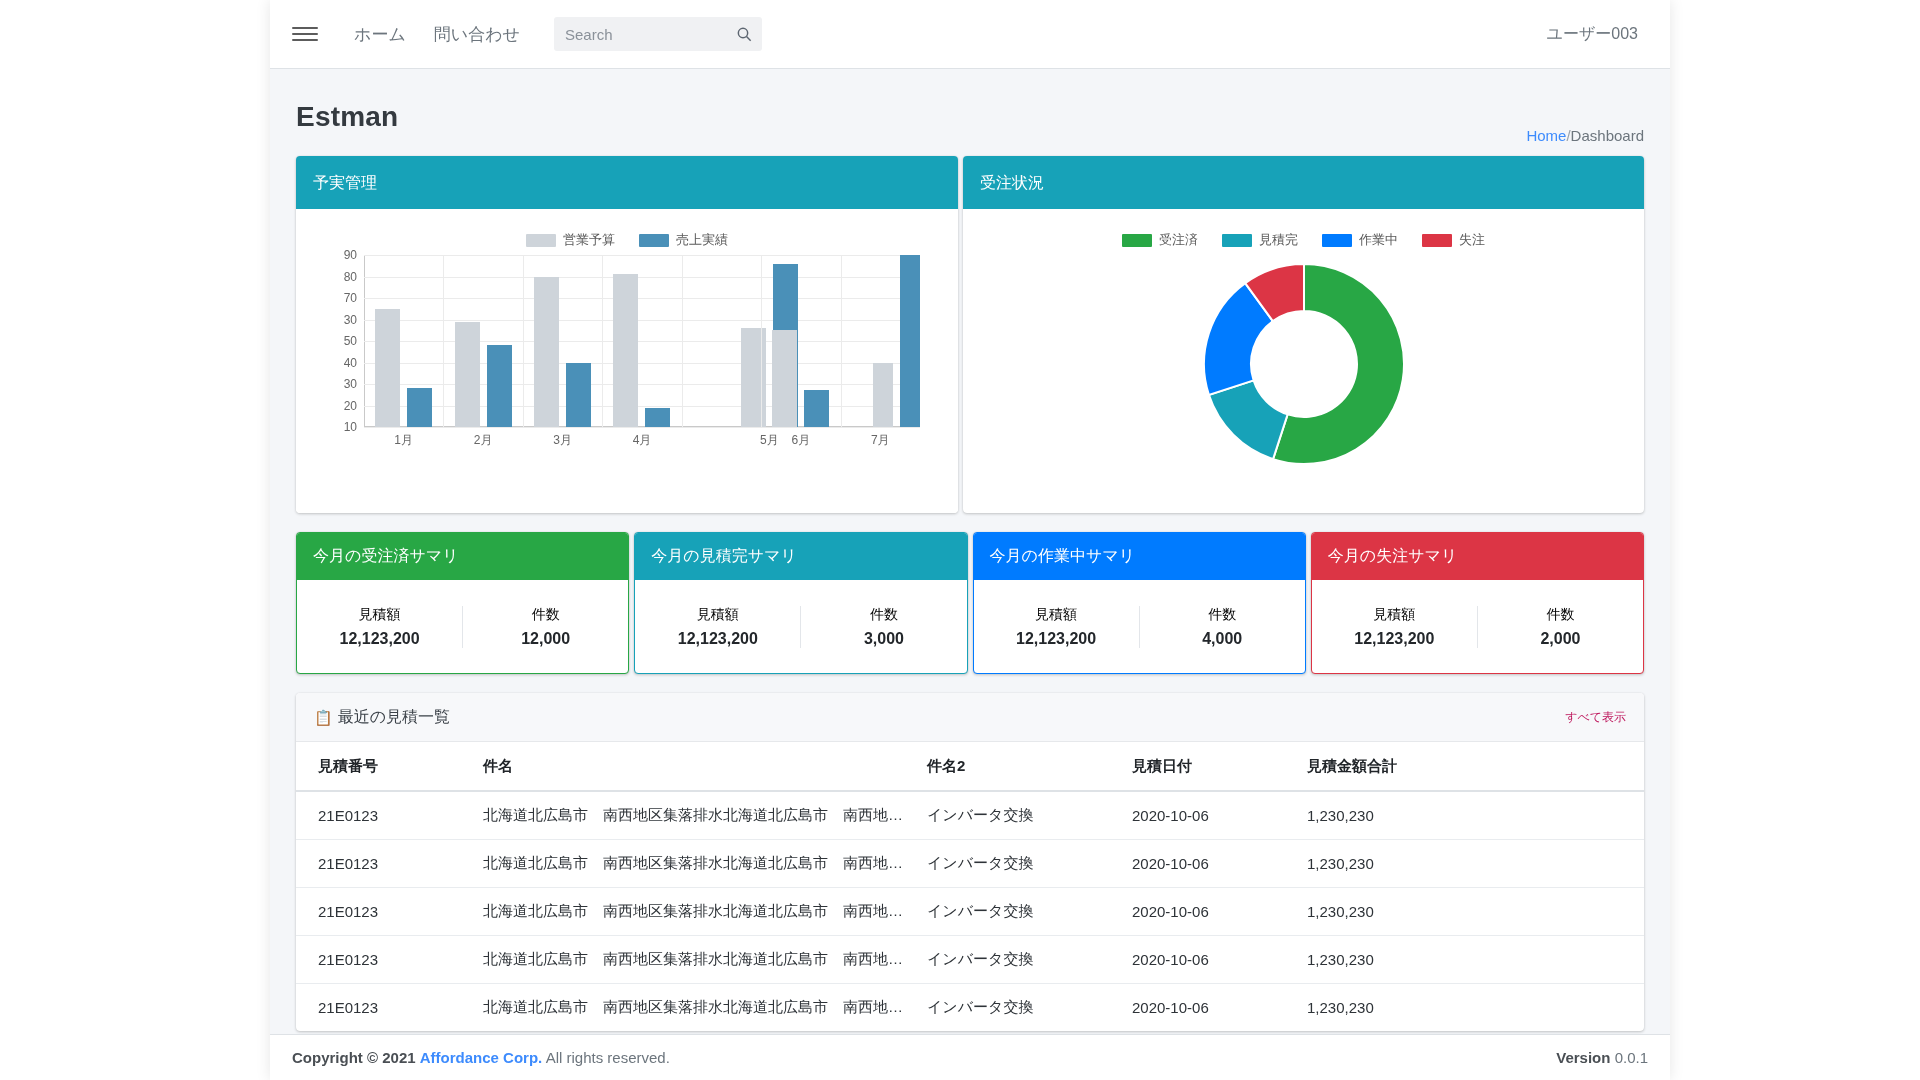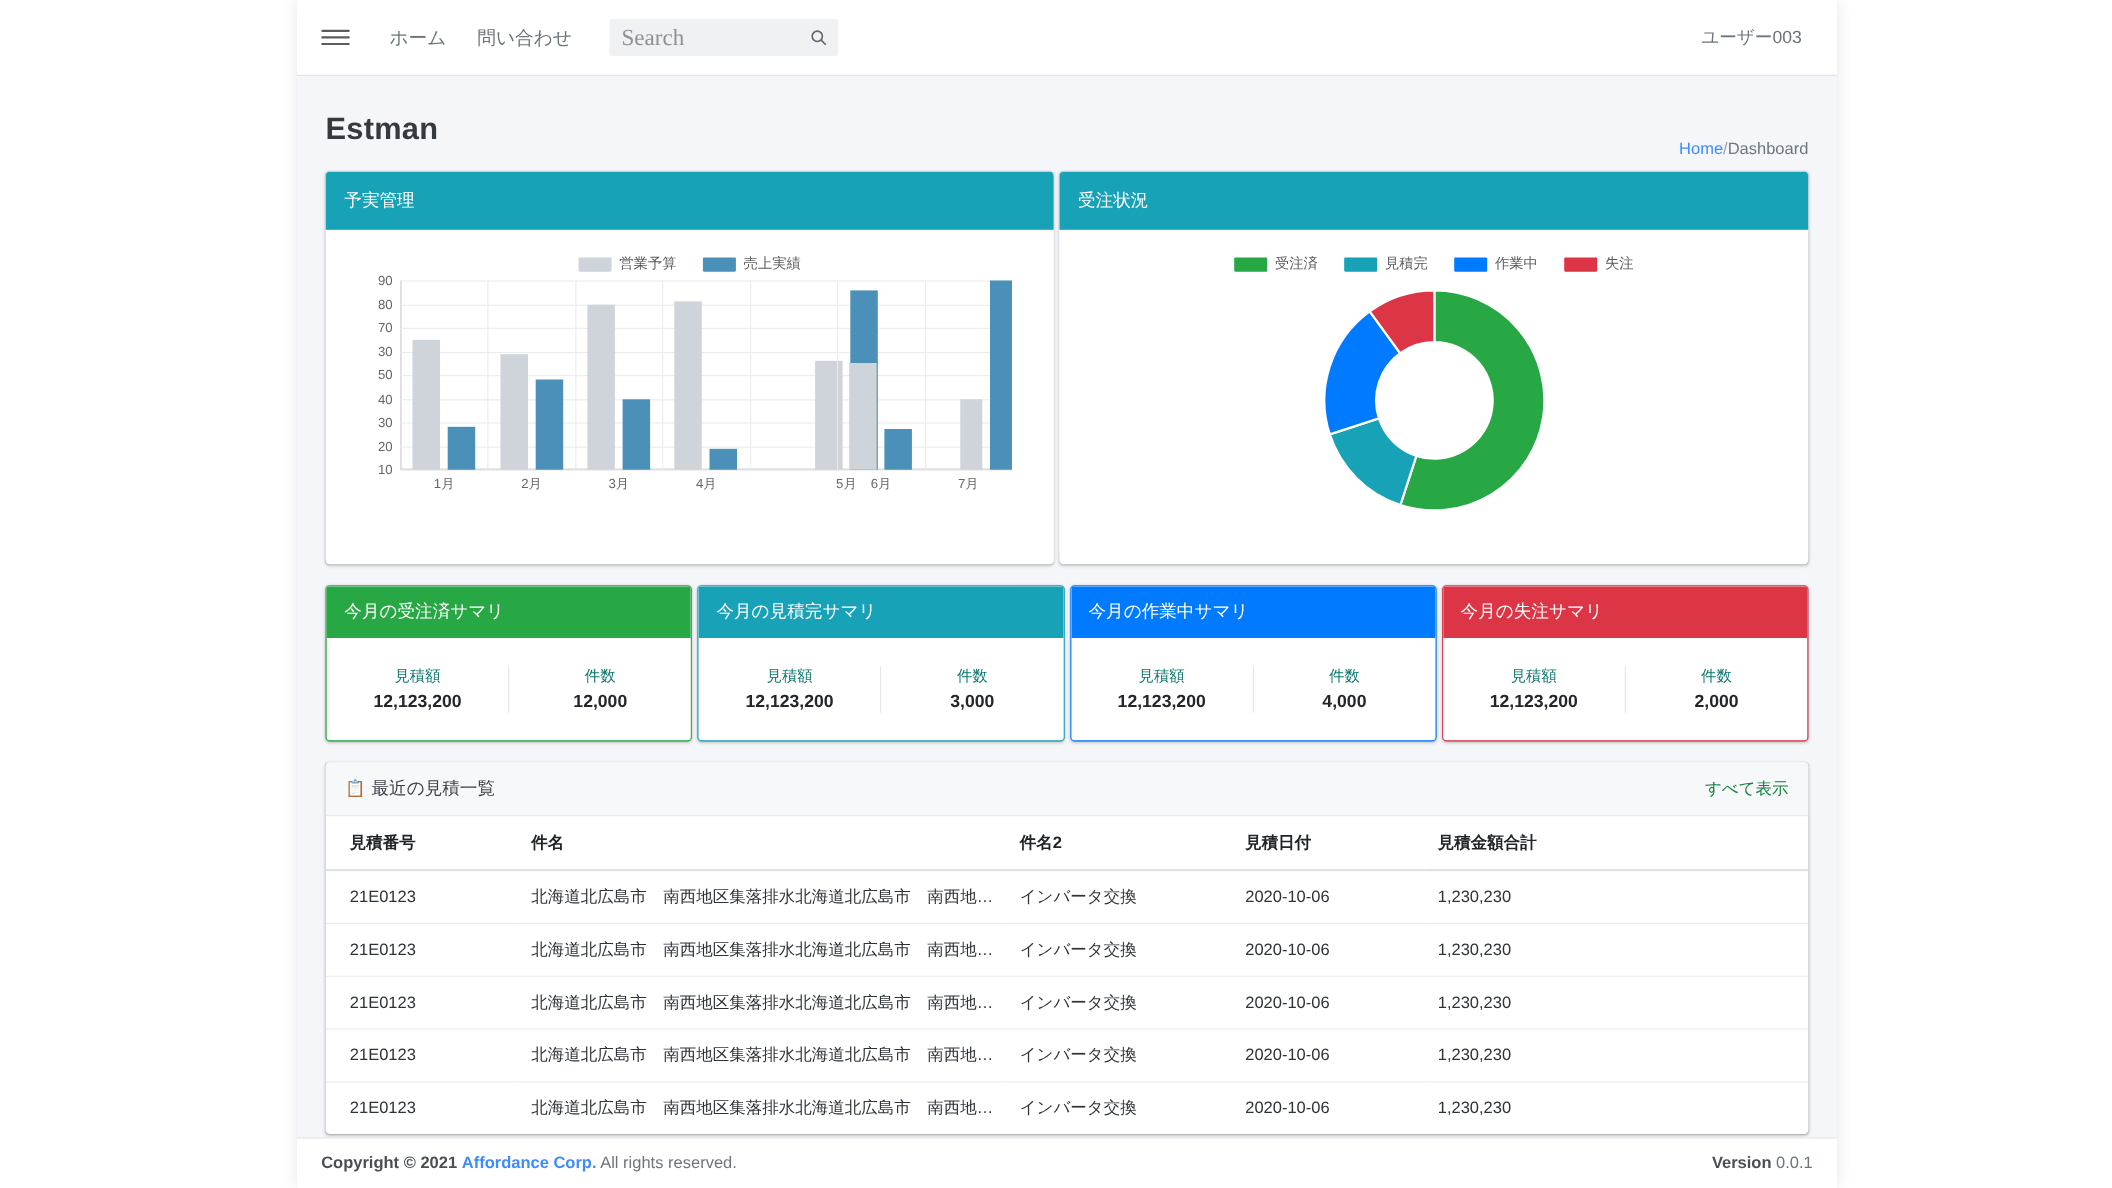--- a/index.html
+++ b/index.html
@@ -44,23 +44,23 @@
     white-space: nowrap;
   }
   .search-wrap {
     position: relative; margin-left: 20px;
     width: 208px; height: 34px;
     background: #f0f1f3; border-radius: 3px;
     display: flex; align-items: center;
   }
   .search-input {
     border: none; outline: none; background: transparent;
-    font-size: 21px; color: #be185d; padding: 0 30px 0 11px;
+    font-size: 15px; color: #be185d; padding: 0 30px 0 11px;
     width: 100%; height: 100%;
-    font-family: Liberation Serif, serif;
+    font-family: Liberation Sans, sans-serif;
   }
   .search-input::placeholder { color: #8a9199; }
   .search-icon {
     position: absolute; right: 10px; top: 50%; transform: translateY(-50%);
     width: 16px; height: 16px; color: #5d6671;
   }
   .nav-right { margin-left: auto; display: flex; align-items: center; }
   .nav-user { color: #6c757d; font-size: 16px; padding: 6px 10px; cursor: pointer; }
 
   
@@ -147,21 +147,21 @@
   .donut-area { height: 266px; display: flex; flex-direction: column; align-items: center; }
   .donut-wrap { margin-top: 6px; }
 
   
   .sum-card { flex: 1 1 0; border-radius: 4px; overflow: hidden;
     box-shadow: 0 0 1px rgba(0,0,0,.125), 0 1px 3px rgba(0,0,0,.2); background:#fff; }
   .sum-head { padding: 13px 16px; color: #fff; font-size: 16px; }
   .sum-body { display: flex; height: 93px; align-items: center; }
   .sum-col { flex: 1 1 0; text-align: center; }
   .sum-col + .sum-col { border-left: 1px solid #e3e6ea; }
-  .sum-label { font-size: 14px; color: #0f766e; margin-bottom: 6px; }
+  .sum-label { font-size: 14px; color: #000000; margin-bottom: 6px; }
   .sum-value { font-size: 16px; font-weight: bold; color: #23272b; }
   .sc-green { background: #28a745; }
   .sc-teal  { background: #17a2b8; }
   .sc-blue  { background: #007bff; }
   .sc-red   { background: #dc3545; }
   .bd-green { border: 1px solid #28a745; }
   .bd-teal  { border: 1px solid #17a2b8; }
   .bd-blue  { border: 1px solid #007bff; }
   .bd-red   { border: 1px solid #dc3545; }
 
@@ -170,21 +170,21 @@
     box-shadow: 0 0 1px rgba(0,0,0,.125), 0 1px 3px rgba(0,0,0,.2); overflow: hidden; }
   .table-head-bar {
     background: #f7f8fa;
     border-bottom: 1px solid #e6e8eb;
     padding: 14px 18px;
     display: flex; align-items: center; justify-content: space-between;
     height: 49px;
   }
   .table-title { font-size: 16px; color: #3b4148; display: flex; align-items: center; gap: 5px; }
   .clipboard-icon { font-size: 15px; line-height: 1; }
-  .show-all { color: #15803d; font-size: 15px; cursor: pointer; }
+  .show-all { color: #be185d; font-size: 12px; cursor: pointer; }
 
   table { width: 100%; border-collapse: collapse; }
   thead th {
     text-align: left; font-size: 15px; font-weight: bold; color: #212529;
     padding: 15px 12px 14px 12px;
     border-bottom: 2px solid #dee2e6;
   }
   tbody td {
     font-size: 15px; color: #2e3338;
     padding: 14px 12px;

